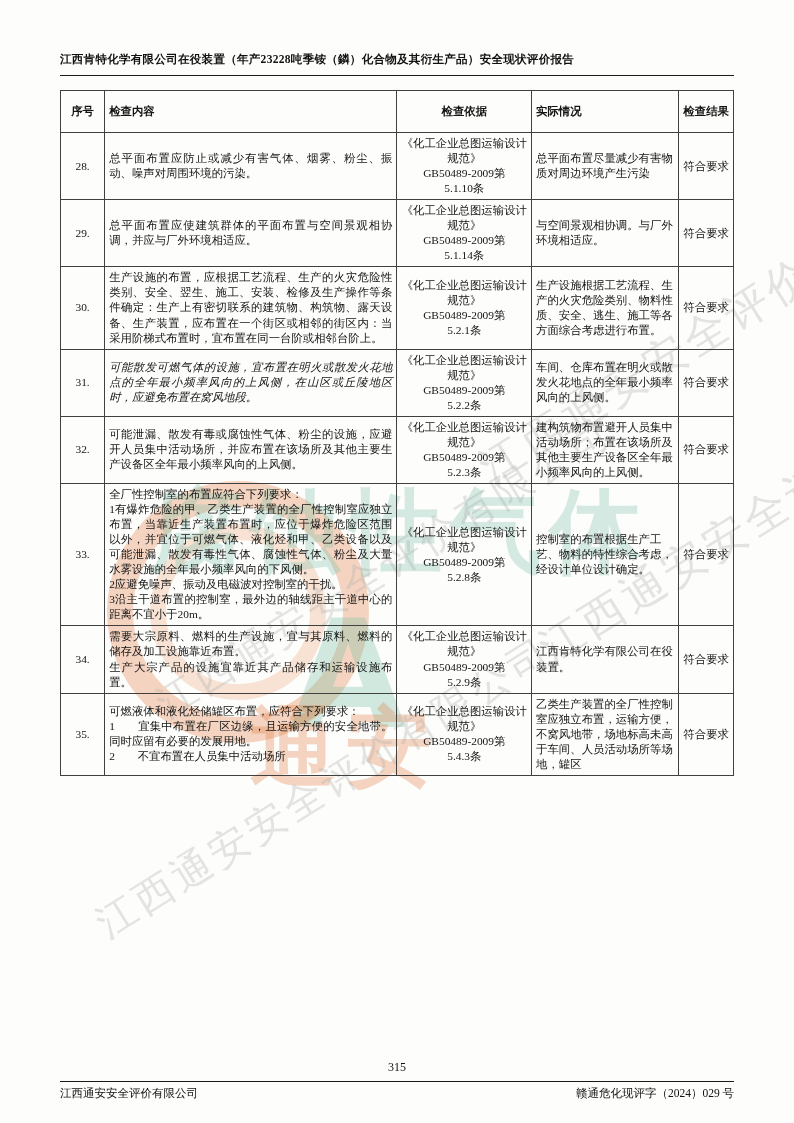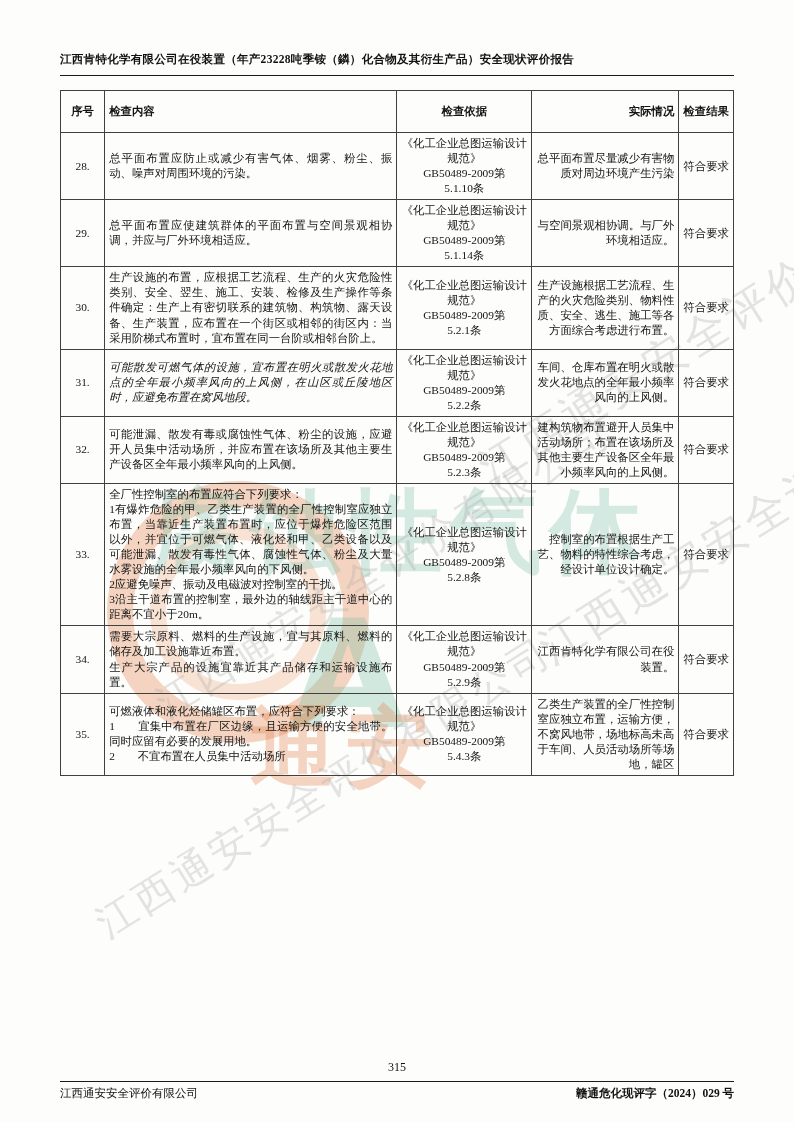--- a/index.html
+++ b/index.html
@@ -113,21 +113,21 @@
   thead th {
     text-align: center;
     font-weight: bold;
     font-size: 13px;
     height: 42px;
     padding: 2px;
   }
   .c-no  { width: 42px;  text-align: center; }
   .c-cnt { width: 278px; text-align: left; }
   .c-bas { width: 128px; text-align: center; }
-  .c-act { width: 140px; text-align: right; }
+  .c-act { width: 140px; text-align: left; }
   .c-res { width: 52px;  text-align: center; }
 
   td.c-cnt { padding: 4px 5px; text-align: justify; }
   td.c-bas { line-height: 1.35; }
   td.c-act { line-height: 1.38; padding: 4px 5px; }
   td.c-res { line-height: 1.4; }
   .nowrap { white-space: nowrap; }
 
   .footer {
     position: absolute;
@@ -145,21 +145,21 @@
     border-top: 1.2px solid #1a1a1a;
     margin-bottom: 4px;
   }
   .footer-row {
     display: flex;
     justify-content: space-between;
     font-size: 11.5px;
     color: #111;
   }
   .footer-row .left { font-weight: normal; }
-  .footer-row .right { font-weight: bold; text-align: center; }
+  .footer-row .right { font-weight: normal; text-align: center; }
 </style>
 </head>
 <body>
 
 <div class="wm-layer">
   <div class="wm-ring"></div>
   <div class="wm-ring-inner"></div>
   <div class="wm-greentext">腐蚀性气体</div>
   <div class="wm-a">A</div>
   <div class="wm-bigtext">通安</div>

